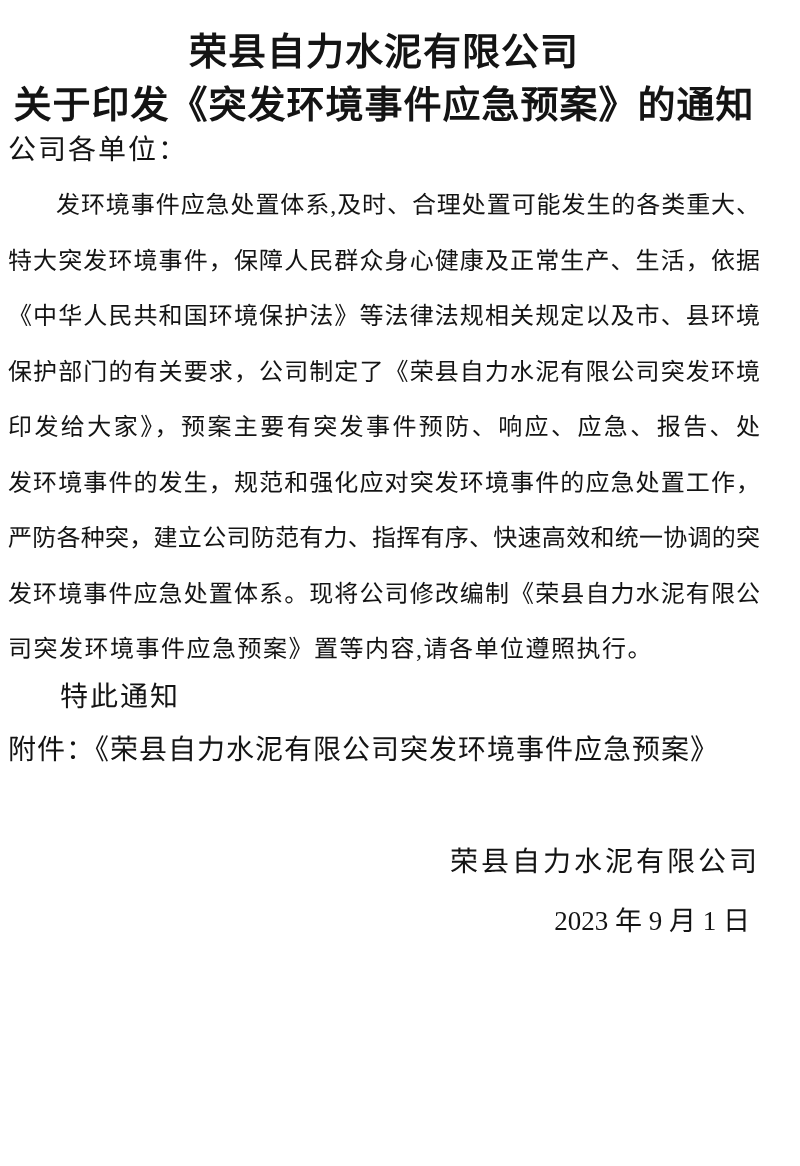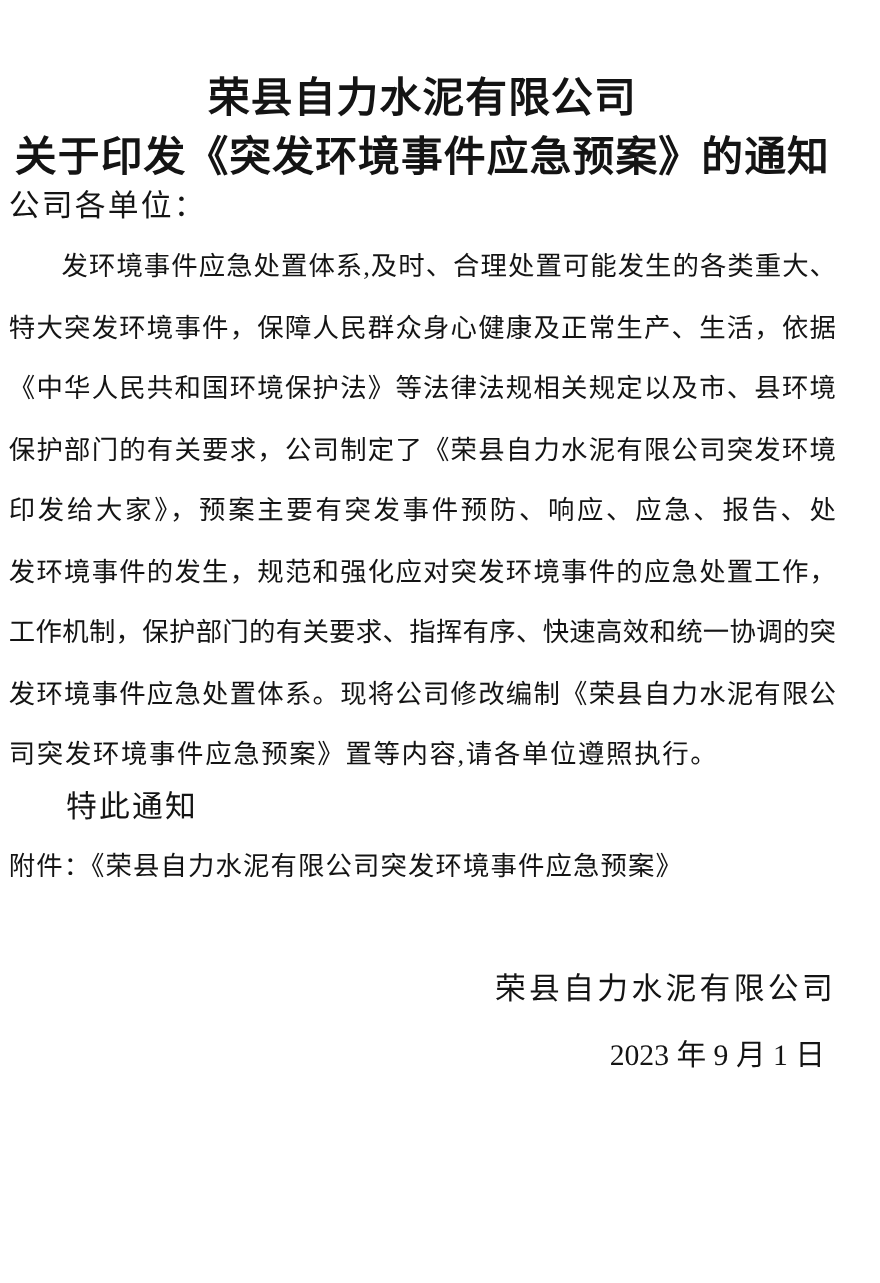--- a/index.html
+++ b/index.html
@@ -7,21 +7,21 @@
     margin: 0;
     padding: 0;
     background: #ffffff;
   }
   .page {
     position: relative;
     width: 800px;
     height: 1166px;
     box-sizing: border-box;
     margin: 0 auto;
-    padding: 66px 40px 0 8px;
+    padding: 28px 40px 0 8px;
     background: #ffffff;
     color: #141414;
     font-family: "Liberation Serif", "DejaVu Serif", serif;
     overflow: hidden;
   }
   .doc-title {
     text-align: center;
     font-weight: bold;
     font-size: 38px;
     letter-spacing: 1px;
@@ -49,21 +49,21 @@
   }
   .closing {
     margin-top: 3px;
     font-size: 28px;
     line-height: 32px;
     text-indent: 52px;
     letter-spacing: 2px;
   }
   .attachment {
     margin-top: 21px;
-    font-size: 24px;
+    font-size: 28px;
     line-height: 32px;
     letter-spacing: 1px;
   }
   .signature {
     margin-top: 80px;
     font-size: 28px;
     line-height: 32px;
     text-align: right;
     letter-spacing: 3px;
   }
@@ -86,21 +86,21 @@
 
   <div class="salutation">公司各单位：</div>
 
   <div class="paragraph">
     <div class="para-line first">发环境事件应急处置体系,及时、合理处置可能发生的各类重大、</div>
     <div class="para-line">特大突发环境事件，保障人民群众身心健康及正常生产、生活，依据</div>
     <div class="para-line">《中华人民共和国环境保护法》等法律法规相关规定以及市、县环境</div>
     <div class="para-line">保护部门的有关要求，公司制定了《荣县自力水泥有限公司突发环境</div>
     <div class="para-line">印发给大家》，预案主要有突发事件预防、响应、应急、报告、处</div>
     <div class="para-line">发环境事件的发生，规范和强化应对突发环境事件的应急处置工作，</div>
-    <div class="para-line">工作机制，保护部门的有关要求、指挥有序、快速高效和统一协调的突</div>
+    <div class="para-line">严防各种突，建立公司防范有力、指挥有序、快速高效和统一协调的突</div>
     <div class="para-line">发环境事件应急处置体系。现将公司修改编制《荣县自力水泥有限公</div>
     <div class="para-line last">司突发环境事件应急预案》置等内容,请各单位遵照执行。</div>
   </div>
 
   <div class="closing">特此通知</div>
 
   <div class="attachment">附件：《荣县自力水泥有限公司突发环境事件应急预案》</div>
 
   <div class="signature">荣县自力水泥有限公司</div>
 

